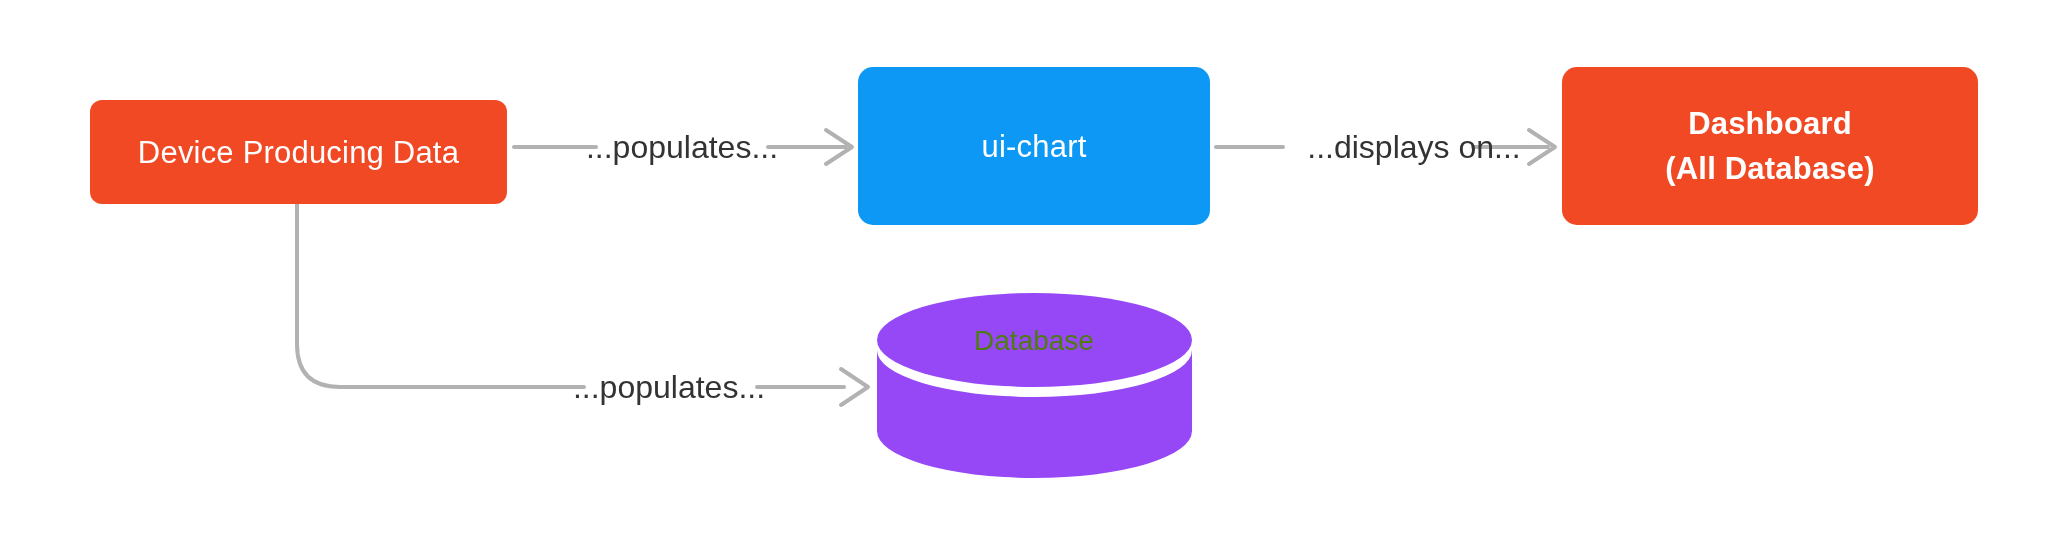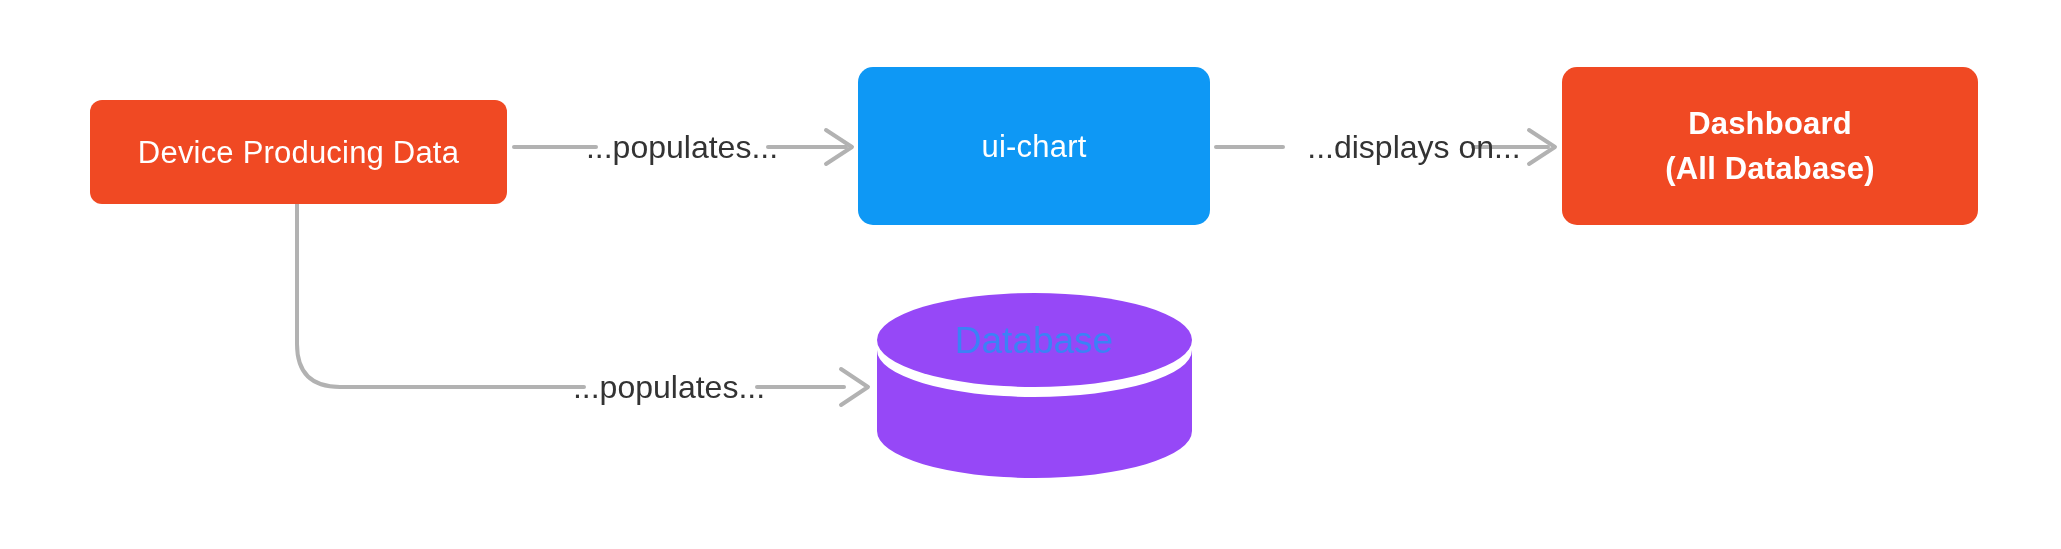--- a/index.html
+++ b/index.html
@@ -53,22 +53,22 @@
     font-size: 32px;
     white-space: nowrap;
   }
   .edge-label-1 { left: 682px;  top: 147px; }
   .edge-label-2 { left: 1378px; top: 147px; margin-left: 36px; }
   .edge-label-3 { left: 669px;  top: 387px; }
   .db-label {
     position: absolute;
     left: 1034px; top: 341px;
     transform: translate(-50%, -50%);
-    color: #3b82f6;
-    font-size: 37px;
+    color: #4d7c0f;
+    font-size: 28px;
     white-space: nowrap;
   }
 </style>
 </head>
 <body>
 
 <div class="canvas">
 
   <svg class="wires" width="2061" height="549" viewBox="0 0 2061 549">
 

